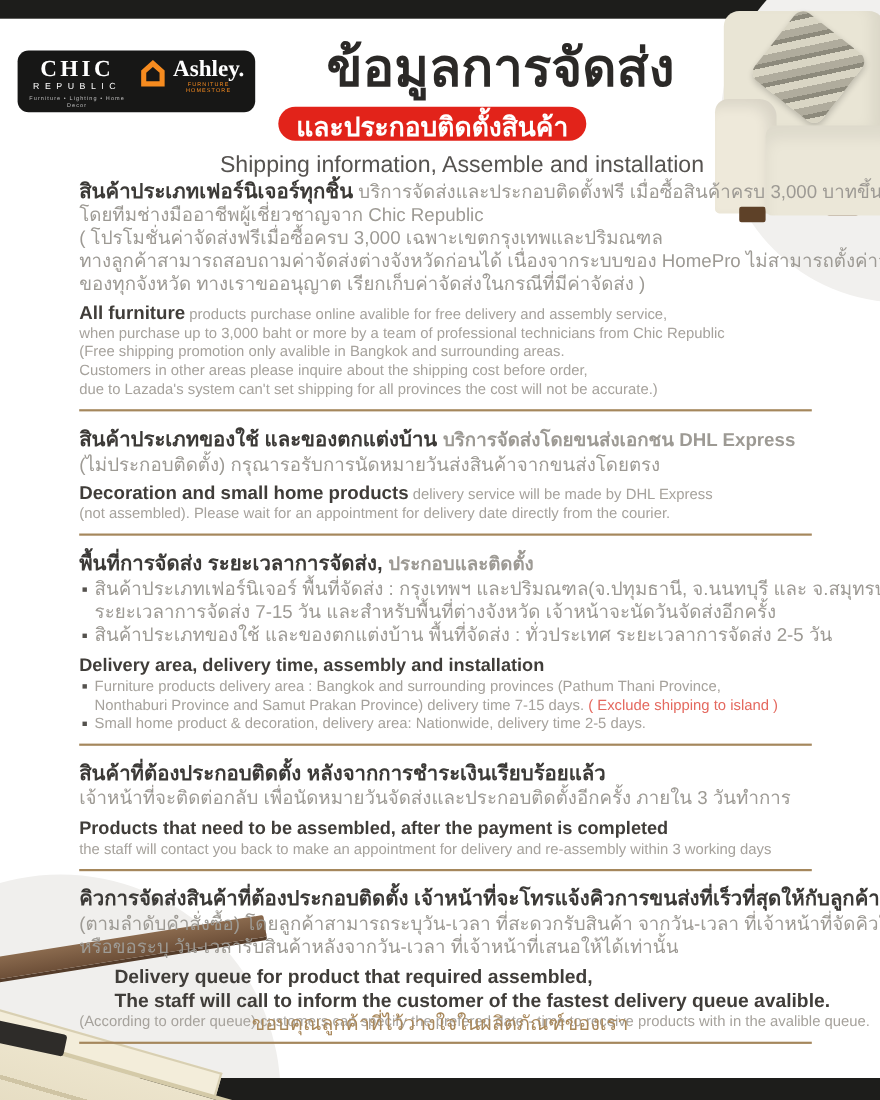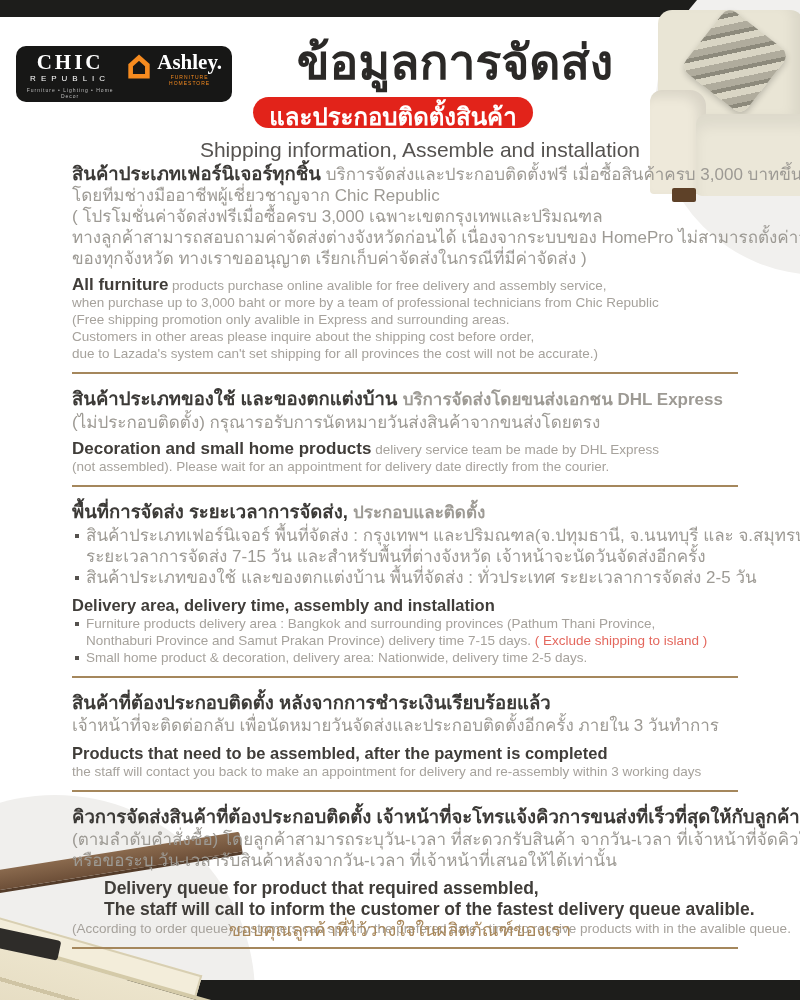--- a/index.html
+++ b/index.html
@@ -178,32 +178,32 @@
 
     <div class="sec">
       <div class="tl"><span class="th-lead">สินค้าประเภทเฟอร์นิเจอร์ทุกชิ้น</span> <span>บริการจัดส่งและประกอบติดตั้งฟรี เมื่อซื้อสินค้าครบ 3,000 บาทขึ้นไป</span></div>
       <div class="tl">โดยทีมช่างมืออาชีพผู้เชี่ยวชาญจาก Chic Republic</div>
       <div class="tl">( โปรโมชั่นค่าจัดส่งฟรีเมื่อซื้อครบ 3,000 เฉพาะเขตกรุงเทพและปริมณฑล</div>
       <div class="tl">ทางลูกค้าสามารถสอบถามค่าจัดส่งต่างจังหวัดก่อนได้ เนื่องจากระบบของ HomePro ไม่สามารถตั้งค่าจัดส่ง</div>
       <div class="tl">ของทุกจังหวัด ทางเราขออนุญาต เรียกเก็บค่าจัดส่งในกรณีที่มีค่าจัดส่ง )</div>
       <div class="en-block">
         <div class="el"><span class="en-lead">All furniture</span> <span>products purchase online avalible for free delivery and assembly service,</span></div>
         <div class="el">when purchase up to 3,000 baht or more by a team of professional technicians from Chic Republic</div>
-        <div class="el">(Free shipping promotion only avalible in Express and surrounding areas.</div>
+        <div class="el">(Free shipping promotion only avalible in Bangkok and surrounding areas.</div>
         <div class="el">Customers in other areas please inquire about the shipping cost before order,</div>
         <div class="el">due to Lazada's system can't set shipping for all provinces the cost will not be accurate.)</div>
       </div>
     </div>
     <div class="rule"></div>
 
     <div class="sec">
       <div class="th-h"><span>สินค้าประเภทของใช้ และของตกแต่งบ้าน</span> <span class="th-rest">บริการจัดส่งโดยขนส่งเอกชน DHL Express</span></div>
       <div class="tl">(ไม่ประกอบติดตั้ง) กรุณารอรับการนัดหมายวันส่งสินค้าจากขนส่งโดยตรง</div>
       <div class="en-block">
-        <div class="el"><span class="en-lead">Decoration and small home products</span> <span>delivery service team be made by DHL Express</span></div>
+        <div class="el"><span class="en-lead">Decoration and small home products</span> <span>delivery service will be made by DHL Express</span></div>
         <div class="el">(not assembled). Please wait for an appointment for delivery date directly from the courier.</div>
       </div>
     </div>
     <div class="rule"></div>
 
     <div class="sec">
       <div class="th-h"><span>พื้นที่การจัดส่ง ระยะเวลาการจัดส่ง,</span> <span class="th-rest">ประกอบและติดตั้ง</span></div>
       <div class="tl bl">สินค้าประเภทเฟอร์นิเจอร์ พื้นที่จัดส่ง : กรุงเทพฯ และปริมณฑล(จ.ปทุมธานี, จ.นนทบุรี และ จ.สมุทรปราการ)</div>
       <div class="tl bl-cont">ระยะเวลาการจัดส่ง 7-15 วัน และสำหรับพื้นที่ต่างจังหวัด เจ้าหน้าจะนัดวันจัดส่งอีกครั้ง</div>
       <div class="tl bl">สินค้าประเภทของใช้ และของตกแต่งบ้าน พื้นที่จัดส่ง : ทั่วประเทศ ระยะเวลาการจัดส่ง 2-5 วัน</div>

